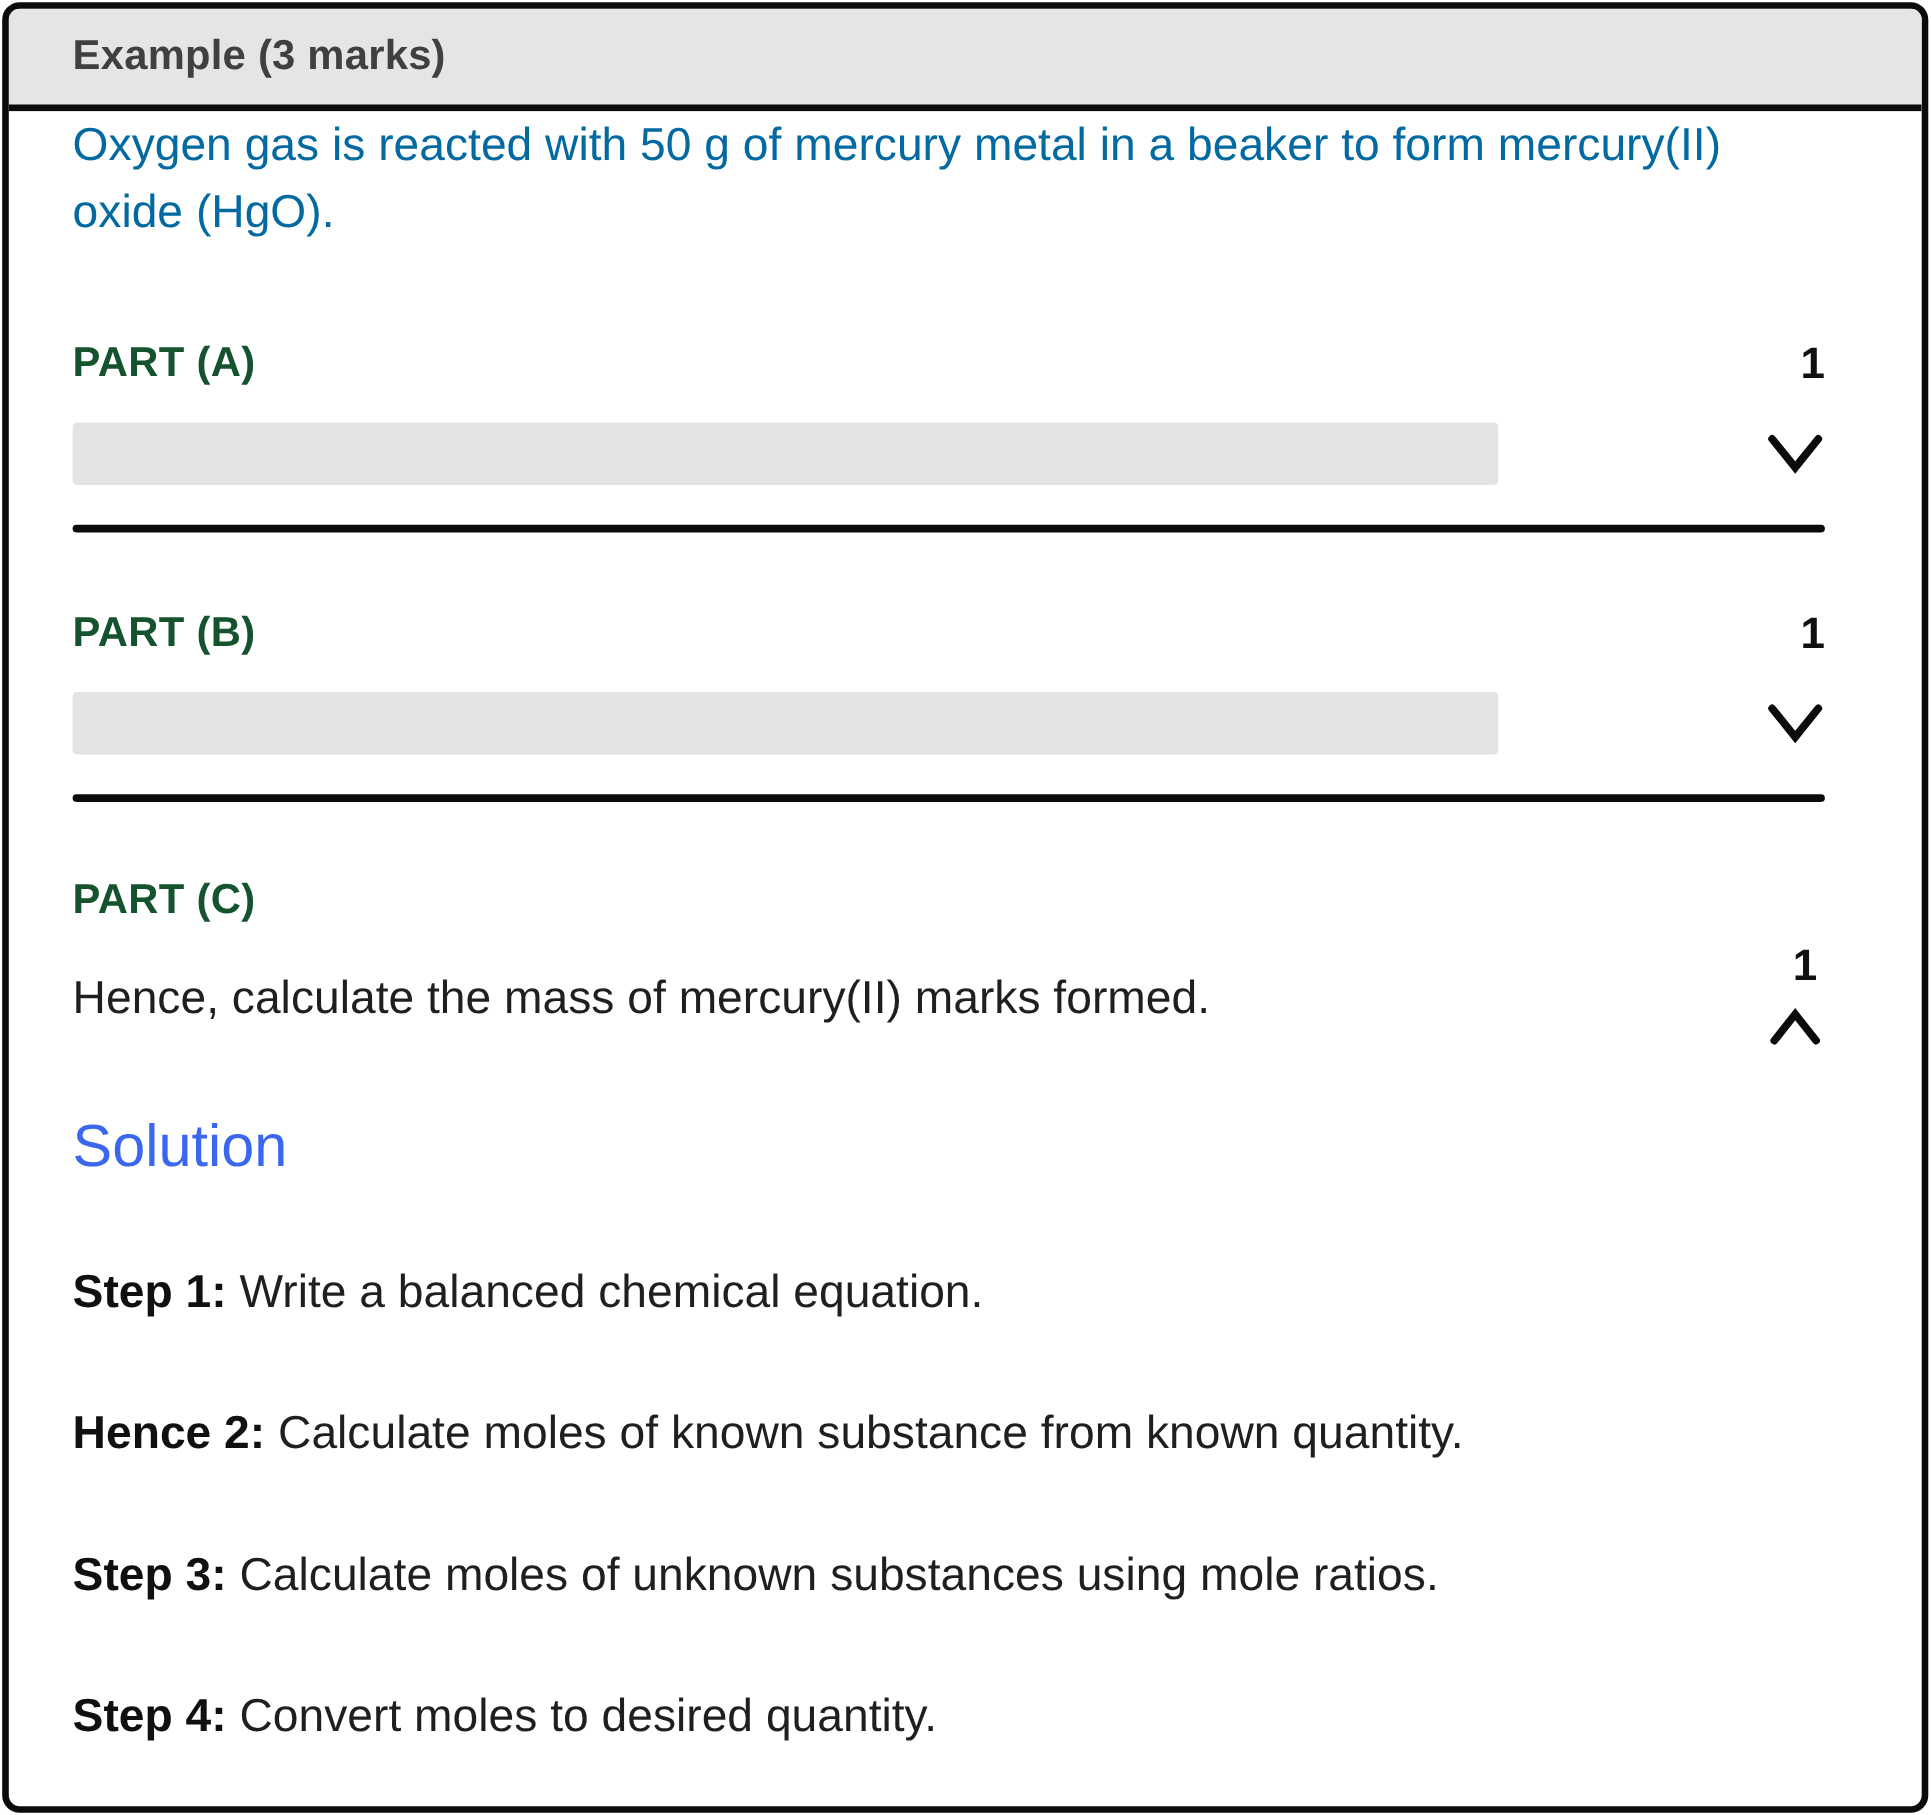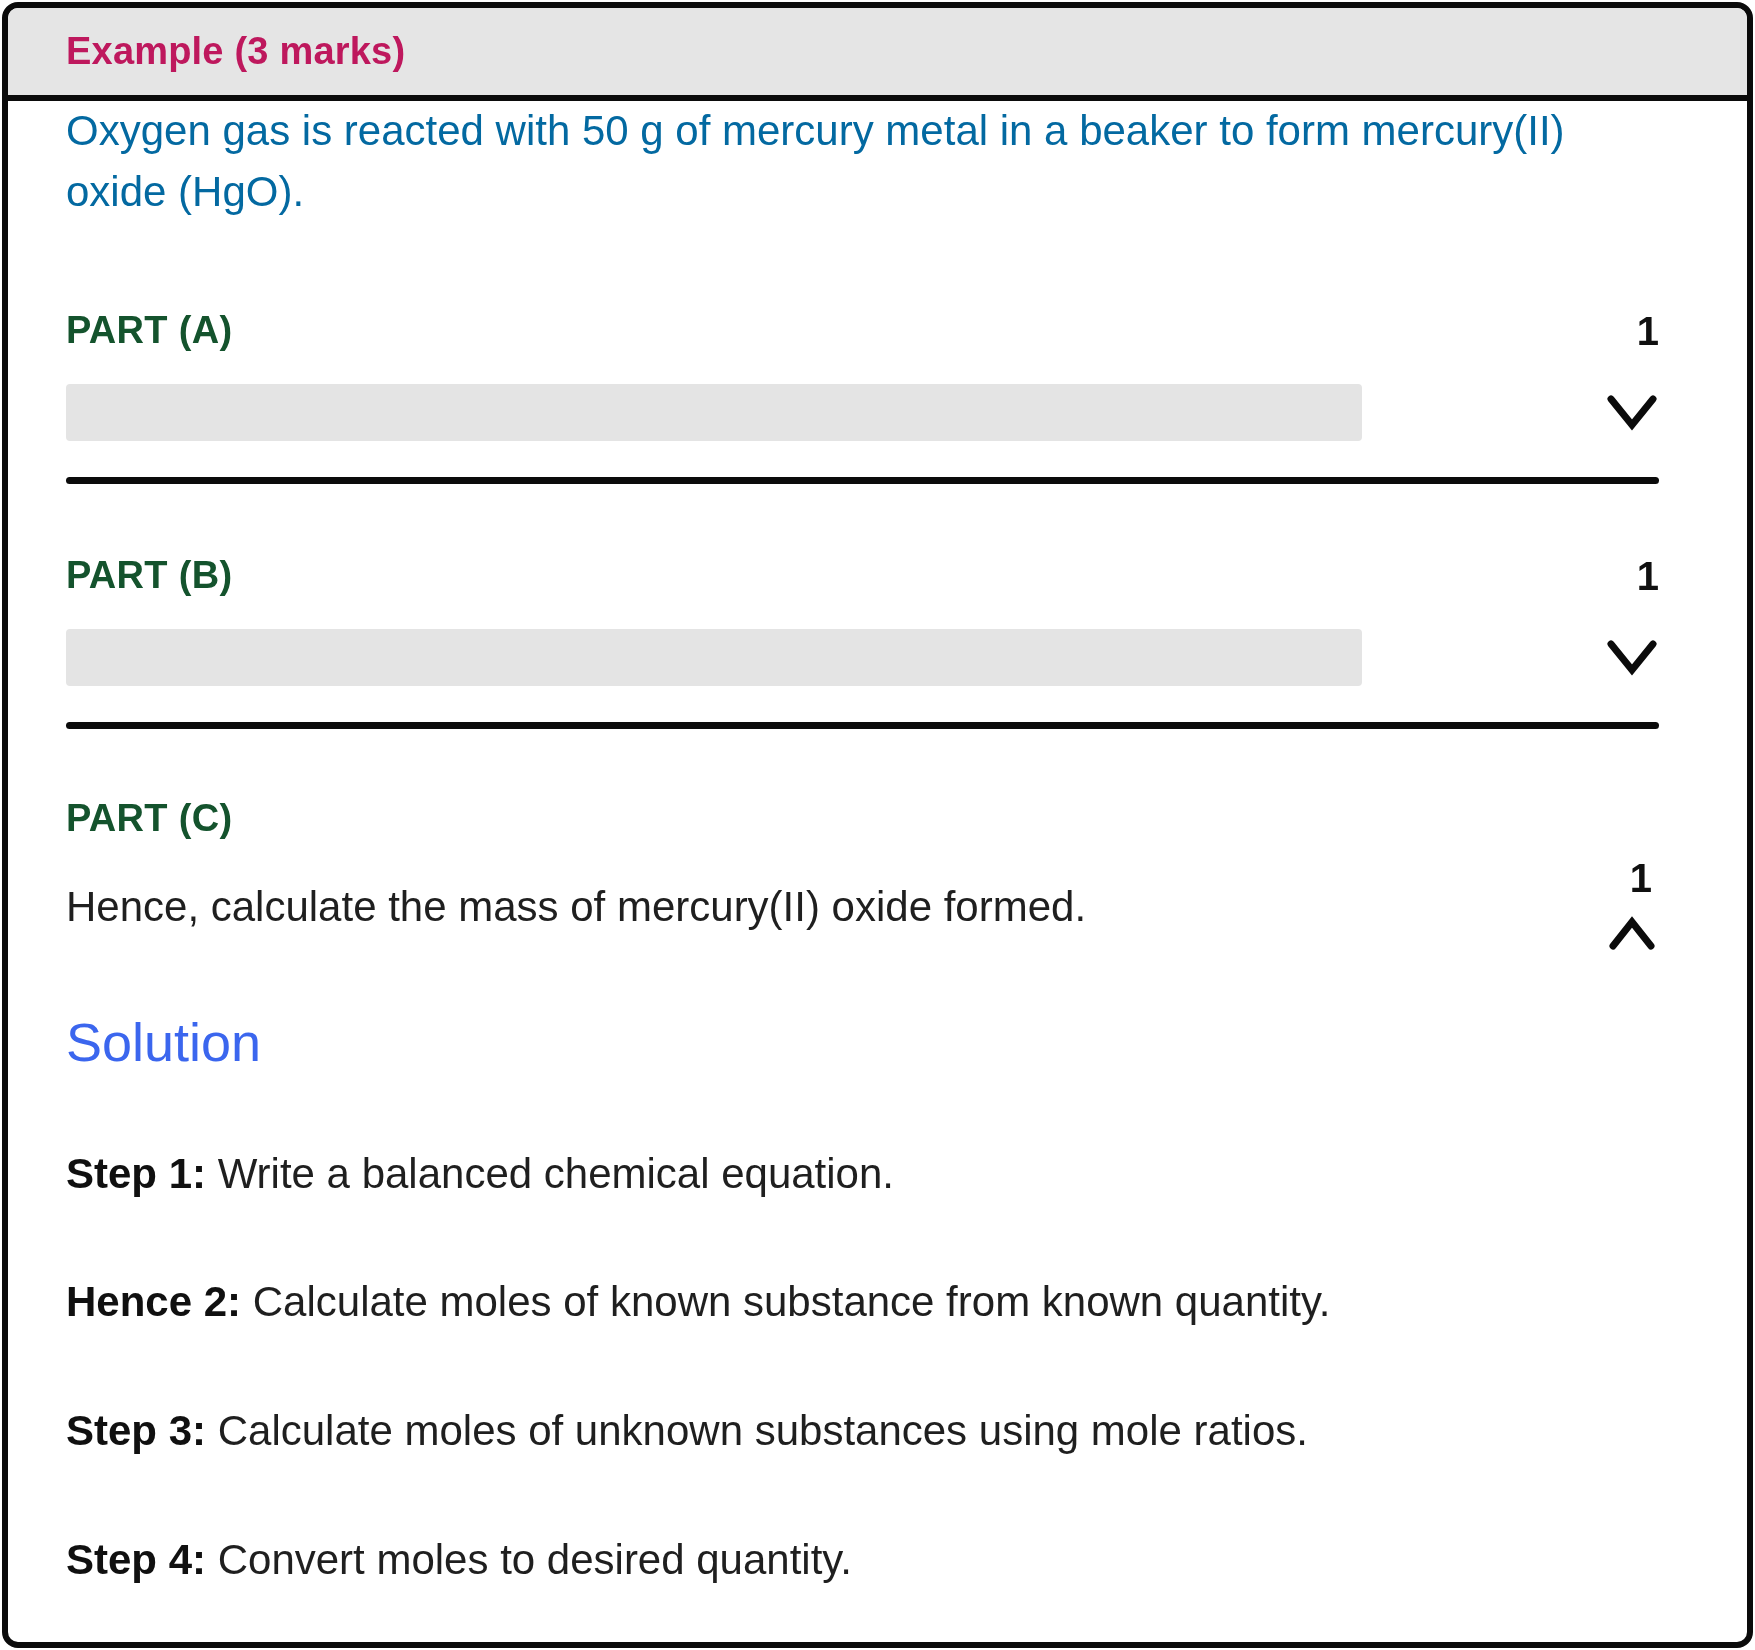--- a/index.html
+++ b/index.html
@@ -23,21 +23,21 @@
   }
 
   .card-header {
     background: #e5e5e5;
     border-bottom: 6px solid #0b0b0b;
     padding: 22px 58px;
   }
   .card-header .title {
     font-size: 38px;
     font-weight: bold;
-    color: #be185d;
+    color: #404040;
     letter-spacing: 0.2px;
   }
 
   .card-body {
     flex: 1;
     padding: 0 88px 0 58px;
   }
 
   .question {
     font-size: 42px;
@@ -180,21 +180,21 @@
           </button>
         </div>
         <hr class="part-divider divider-a">
       </section>
 
       <section class="part mt-part-c">
         <div class="part-head">
           <span class="part-label">PART (C)</span>
         </div>
         <div class="part-expanded-row">
-          <p class="part-question">Hence, calculate the mass of mercury(II) oxide formed.</p>
+          <p class="part-question">Hence, calculate the mass of mercury(II) marks formed.</p>
           <div class="marks-col">
             <span class="part-marks">1</span>
             <button class="chevron-btn">
               <svg width="50" height="38" viewBox="0 0 50 38">
                 <path d="M6 31 L25 7 L44 31" fill="none" stroke="#0b0b0b" stroke-width="7" stroke-linecap="round"></path>
               </svg>
             </button>
           </div>
         </div>
 

